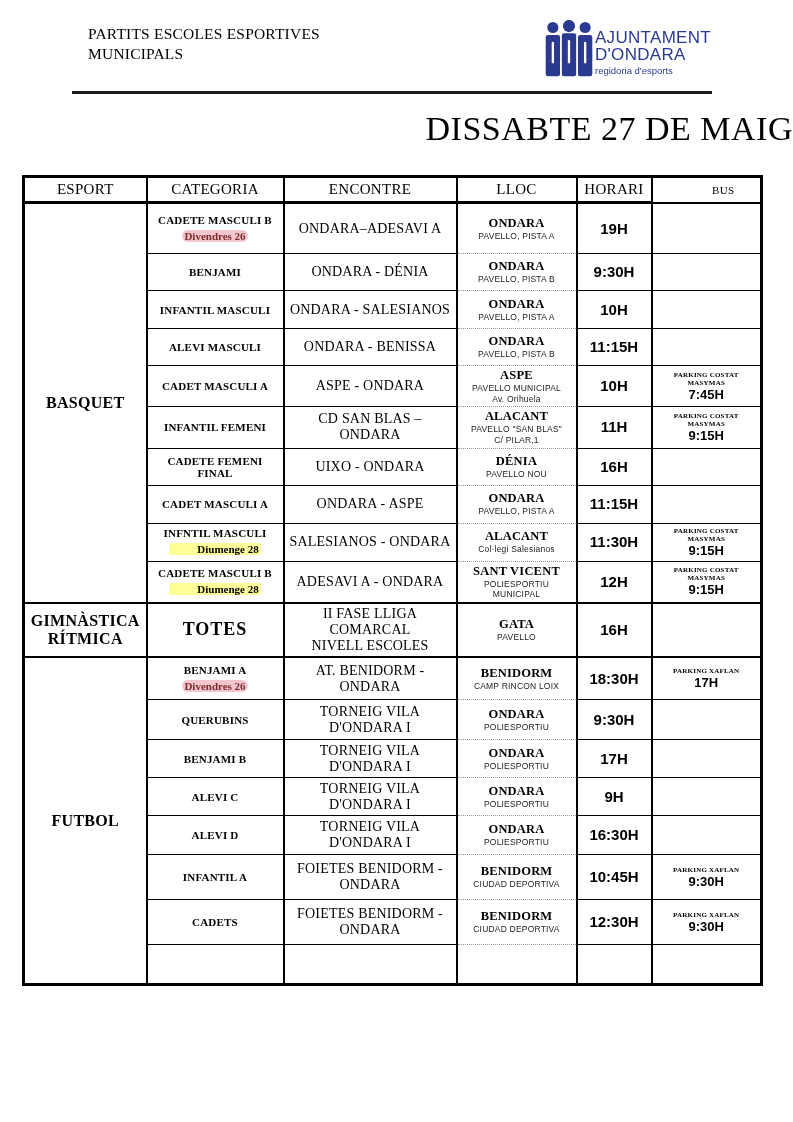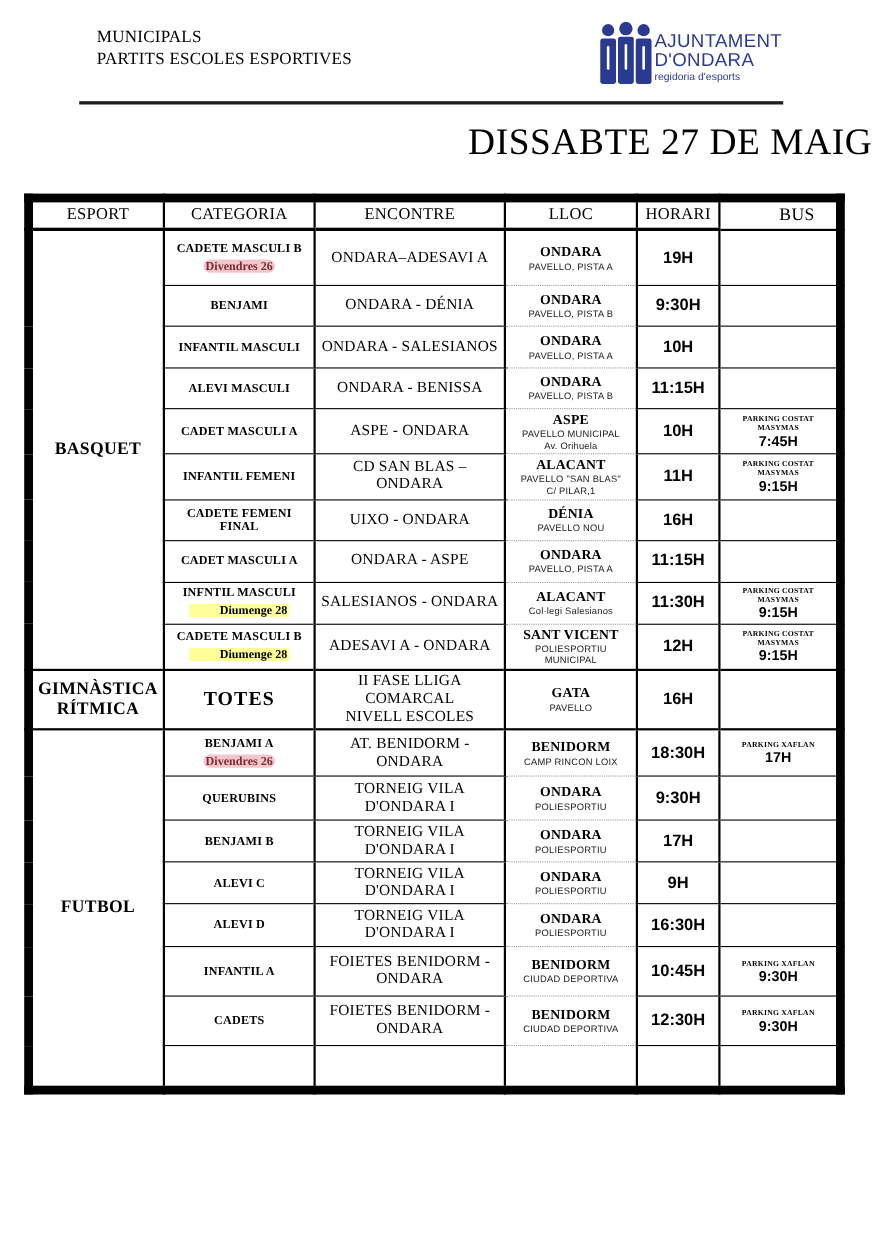--- a/index.html
+++ b/index.html
@@ -13,24 +13,24 @@
   .org-title{font-size:15.5px;line-height:20px;letter-spacing:.2px;}
   .logo{display:flex;align-items:flex-start;margin-top:-4px;}
   .logo-text{display:flex;flex-direction:column;line-height:1.02;margin-top:9px;}
   .logo-name{font-family:"Liberation Sans",sans-serif;font-size:17px;letter-spacing:.3px;color:#2b3a91;}
   .logo-dept{font-family:"Liberation Sans",sans-serif;font-size:9.5px;color:#2b3a91;margin-top:2px;}
   .header-rule{height:3px;background:#1c1c1c;width:640px;margin:9px 0 0 72px;}
   
   .doc-title{text-align:right;font-size:34px;letter-spacing:.5px;margin-top:16px;}
   
   table.schedule{border-collapse:collapse;table-layout:fixed;width:738px;
-    margin:27px 12px 0 22px;border:8px solid #000000;}
+    margin:27px 12px 0 22px;border:3px solid #000000;}
   th{border:2px solid #000;border-bottom:3px solid #000;font-weight:normal;
     font-size:15px;height:23px;padding:0 2px;letter-spacing:.3px;}
-  th.bus-th{border-bottom:none;font-size:16px;padding-left:36px;}
+  th.bus-th{border-bottom:none;font-size:11px;padding-left:36px;}
   td{border:1px solid #000;border-left:2px solid #000;border-right:2px solid #000;
     text-align:center;vertical-align:middle;padding:2px 3px;overflow:hidden;}
   td.lloc-cell{border-top:1px dotted #9a9a9a;border-bottom:1px dotted #9a9a9a;}
   tr.group-start td{border-top:2px solid #000;}
   td.no-top{border-top:none;}
   td.sport-cell{font-weight:bold;font-size:16px;white-space:pre-line;letter-spacing:.3px;}
   .cat-main{display:block;font-weight:bold;font-size:11px;white-space:pre-line;letter-spacing:.2px;}
   .cat-main.cat-big{font-size:18px;letter-spacing:1px;}
   .cat-note{display:inline-block;font-weight:bold;font-size:11px;padding:0 2px;}
   .note-pink{background:#f2c6cc;color:#7b2b2b;border-radius:6px;}
@@ -43,22 +43,22 @@
   .bus-label{font-weight:bold;font-size:7px;letter-spacing:.2px;}
   .bus-time{font-family:"Liberation Sans",sans-serif;font-weight:bold;font-size:13px;}
 </style>
 </head>
 <body>
 
 <div class="page">
 
   <div class="page-header">
     <div class="org-title">
+      <div>PARTITS ESCOLES ESPORTIVES</div>
       <div>MUNICIPALS</div>
-      <div>PARTITS ESCOLES ESPORTIVES</div>
     </div>
     <div class="logo">
       <span>
         <svg width="52" height="58" viewBox="0 0 58 64" aria-hidden="true">
           <g fill="#2b3a91">
             <circle cx="11" cy="8" r="6.2"></circle>
             <circle cx="29" cy="6.4" r="6.8"></circle>
             <circle cx="47" cy="8" r="6.2"></circle>
             <rect x="3" y="16.5" width="16" height="46" rx="2.5"></rect>
             <rect x="21" y="14.5" width="16" height="48" rx="2.5"></rect>

